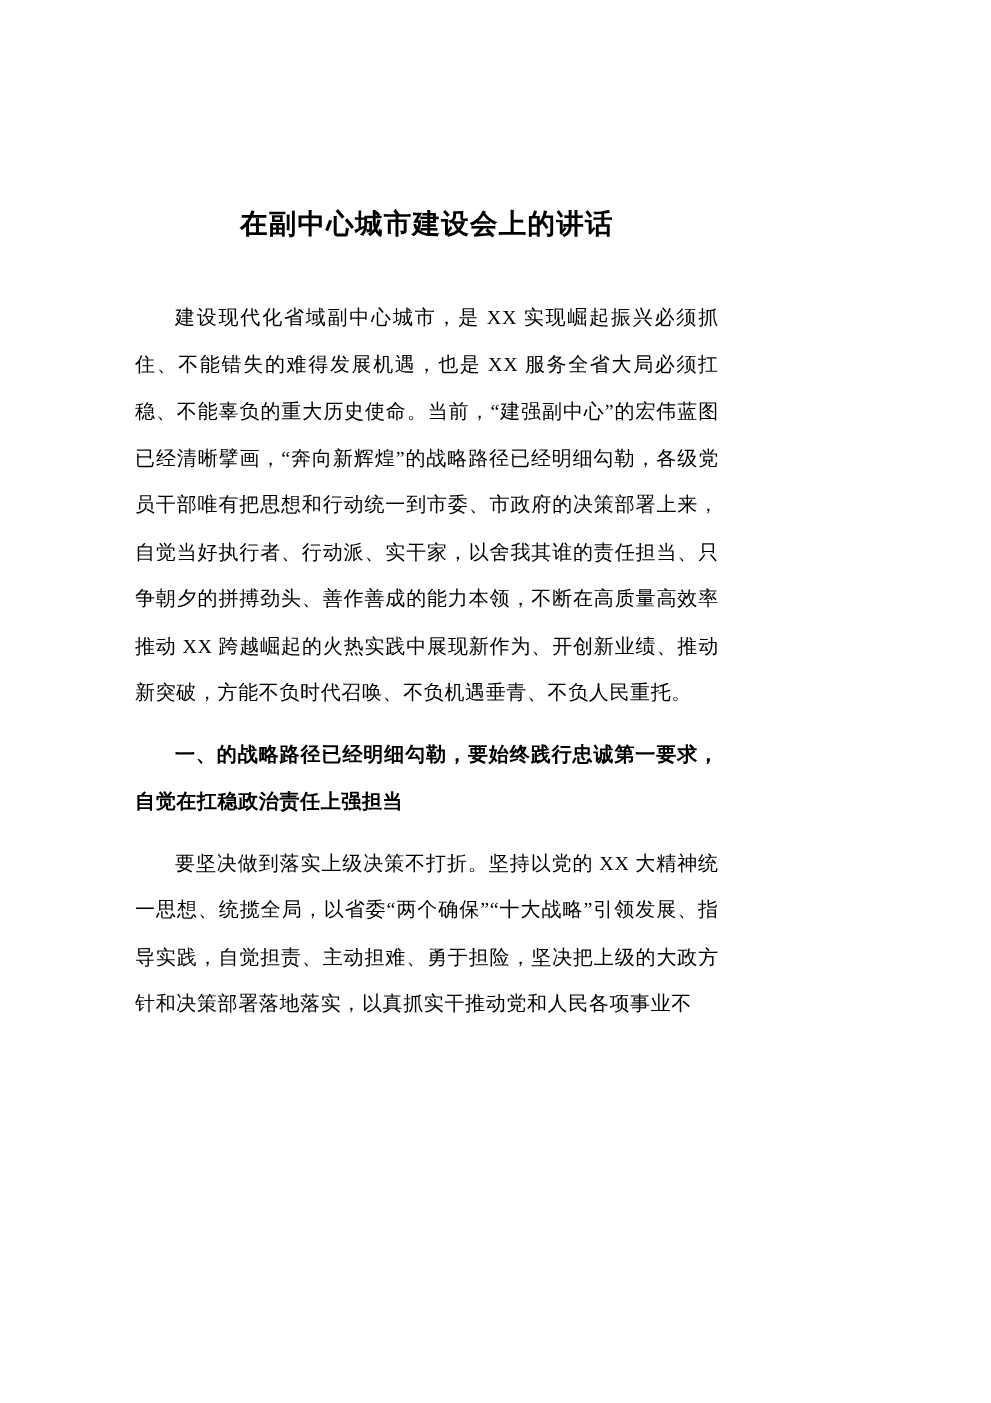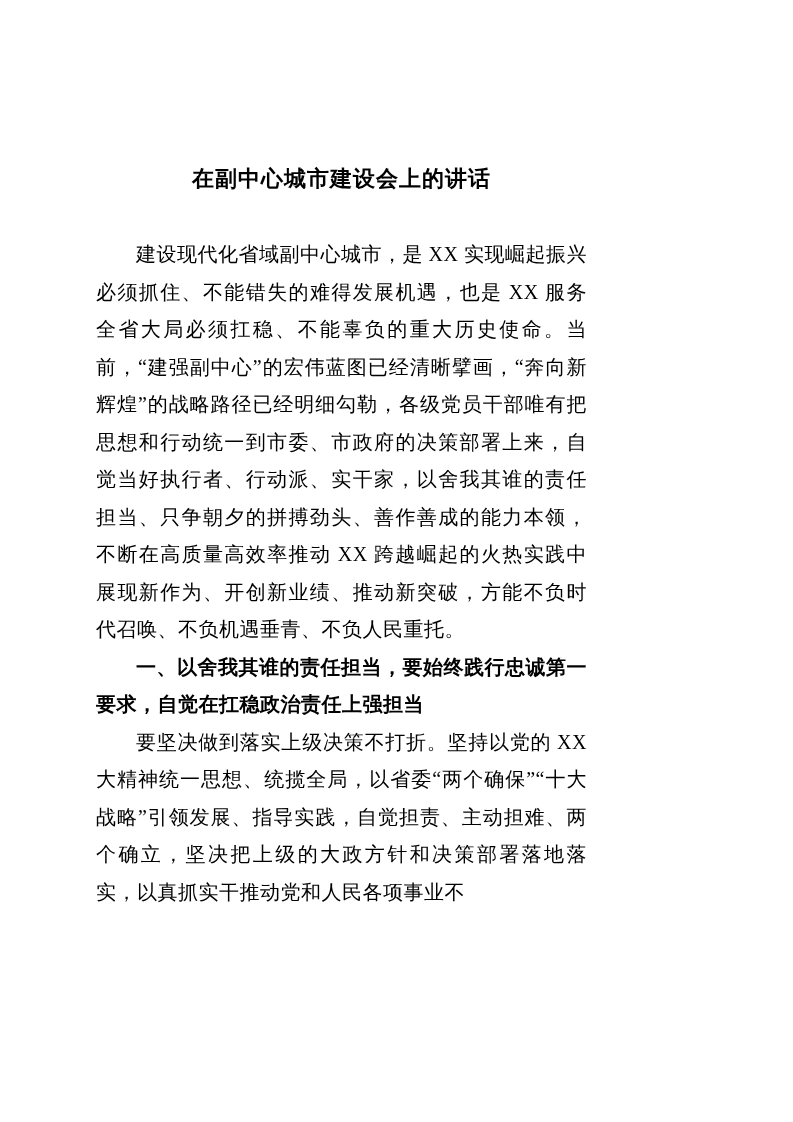--- a/index.html
+++ b/index.html
@@ -20,37 +20,37 @@
   }
   .doc-title {
     font-size: 22px;
     font-weight: bold;
     text-align: center;
     line-height: 38px;
     margin: 0 0 38px 0;
     letter-spacing: 1px;
   }
   .para {
-    font-size: 20px;
+    font-size: 16px;
     line-height: 37.5px;
     text-align: justify;
     text-indent: 2em;
-    margin: 0;
+    margin: 12px;
     word-break: break-all;
     letter-spacing: 0.5px;
   }
   .para.heading {
     font-weight: bold;
   }
 </style>
 </head>
 <body>
 
 <div class="page">
   <h1 class="doc-title">在副中心城市建设会上的讲话</h1>
 
   <p class="para">建设现代化省域副中心城市，是 XX 实现崛起振兴必须抓住、不能错失的难得发展机遇，也是 XX 服务全省大局必须扛稳、不能辜负的重大历史使命。当前，“建强副中心”的宏伟蓝图已经清晰擘画，“奔向新辉煌”的战略路径已经明细勾勒，各级党员干部唯有把思想和行动统一到市委、市政府的决策部署上来，自觉当好执行者、行动派、实干家，以舍我其谁的责任担当、只争朝夕的拼搏劲头、善作善成的能力本领，不断在高质量高效率推动 XX 跨越崛起的火热实践中展现新作为、开创新业绩、推动新突破，方能不负时代召唤、不负机遇垂青、不负人民重托。</p>
 
-  <p class="para heading">一、以舍我其谁的责任担当，要始终践行忠诚第一要求，自觉在扛稳政治责任上强担当</p>
+  <p class="para heading">一、的战略路径已经明细勾勒，要始终践行忠诚第一要求，自觉在扛稳政治责任上强担当</p>
 
 
-  <p class="para">要坚决做到落实上级决策不打折。坚持以党的 XX 大精神统一思想、统揽全局，以省委“两个确保”“十大战略”引领发展、指导实践，自觉担责、主动担难、两个确立，坚决把上级的大政方针和决策部署落地落实，以真抓实干推动党和人民各项事业不</p>
+  <p class="para">要坚决做到落实上级决策不打折。坚持以党的 XX 大精神统一思想、统揽全局，以省委“两个确保”“十大战略”引领发展、指导实践，自觉担责、主动担难、勇于担险，坚决把上级的大政方针和决策部署落地落实，以真抓实干推动党和人民各项事业不</p>
 </div>
 
 </body></html>

